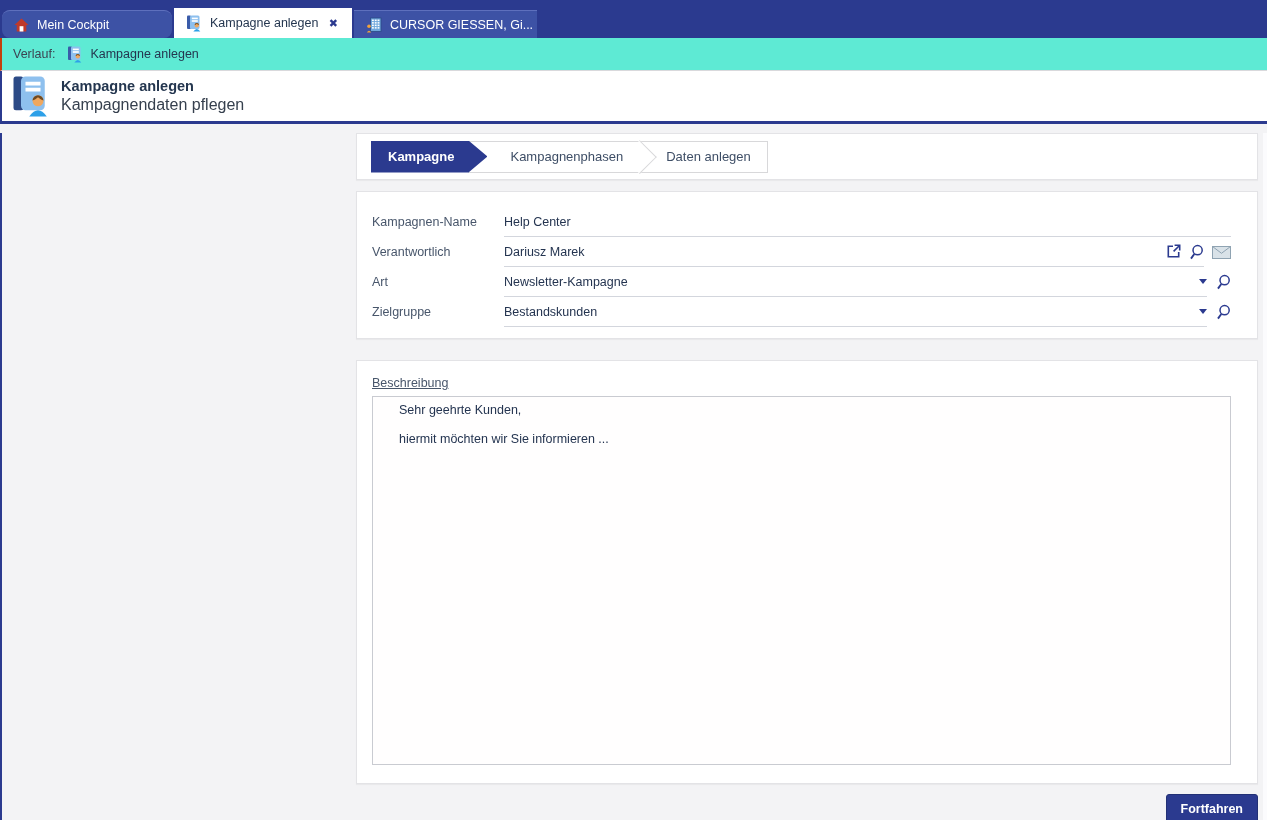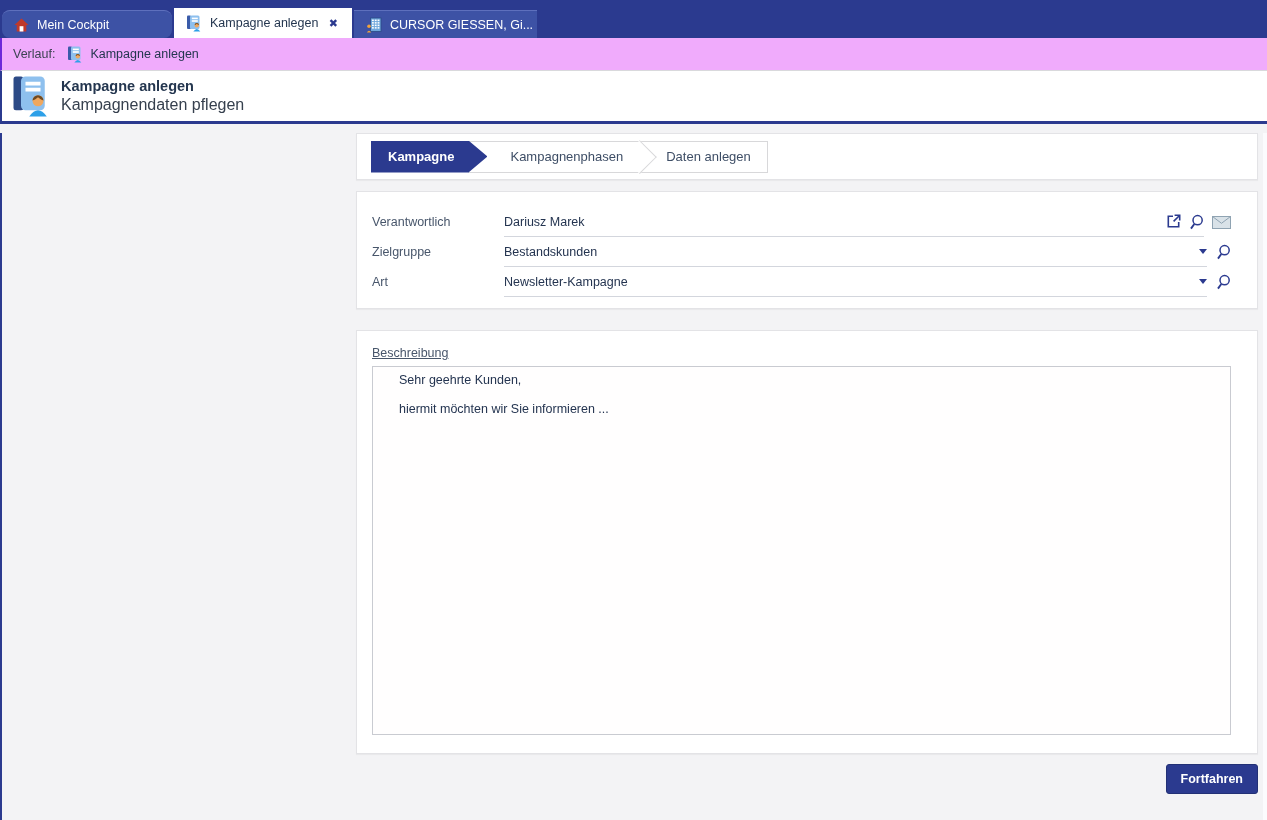--- a/index.html
+++ b/index.html
@@ -48,23 +48,23 @@
     padding: 2px;
   }
   .tab.active .close-x { color: #2b3a8f; }
   .tab-mein { width: 170px; border-radius: 8px; }
   .tab-kampagne { width: 178px; }
   .tab-cursor { width: 183px; }
 
   
   .history-bar {
     height: 33px;
-    background: #f0abfc;
+    background: #5eead4;
     border-bottom: 1px solid #d9d9dc;
-    border-left: 2px solid #6d28d9;
+    border-left: 2px solid #c2410c;
     display: flex;
     align-items: center;
     padding-left: 11px;
     color: #3c4352;
   }
   .history-item {
     display: flex;
     align-items: center;
     gap: 7px;
     margin-left: 12px;
@@ -374,20 +374,26 @@
       </div>
       <div class="step-chevron"></div>
       <div class="step step-last">
         <span>Daten anlegen</span>
       </div>
     </div>
   </div>
 
   <div class="panel form-panel">
 
+    <div class="form-row">
+      <span class="form-label">Kampagnen-Name</span>
+      <div class="field">
+        <input type="text" value="Help Center" style="">
+      </div>
+    </div>
 
     <div class="form-row">
       <span class="form-label">Verantwortlich</span>
       <div class="field">
         <input type="text" value="Dariusz Marek" style="">
         <span class="inline-icons">
           <span class="icon-btn">
             <svg width="15" height="15" viewBox="0 0 15 15" fill="none" stroke="#2b3a8f" stroke-width="1.6">
               <path d="M7 2.3 H2.3 V12.7 H12.7 V8"></path>
               <path d="M8.6 1.3 H13.7 V6.4"></path>
@@ -404,39 +410,39 @@
       </div>
       <span class="outside-icon icon-btn">
         <svg width="19" height="13" viewBox="0 0 19 13">
           <rect x="0.5" y="0.5" width="18" height="12" fill="#d9e2e8" stroke="#8fa3b2"></rect>
           <path d="M0.5 0.5 L9.5 7.3 L18.5 0.5" fill="none" stroke="#8fa3b2"></path>
         </svg>
       </span>
     </div>
 
     <div class="form-row">
-      <span class="form-label">Zielgruppe</span>
+      <span class="form-label">Art</span>
       <div class="field">
-        <input type="text" value="Bestandskunden" style="">
+        <input type="text" value="Newsletter-Kampagne" style="">
         <span class="inline-icons">
           <span class="icon-btn caret-down"></span>
         </span>
       </div>
       <span class="outside-icon icon-btn">
         <svg width="16" height="16" viewBox="0 0 16 16" fill="none" stroke="#2b3a8f">
           <circle cx="9.6" cy="6.2" r="4.6" stroke-width="1.5"></circle>
           <path d="M6.3 10 L3 14.6" stroke-width="1.9"></path>
         </svg>
       </span>
     </div>
 
     <div class="form-row">
-      <span class="form-label">Art</span>
+      <span class="form-label">Zielgruppe</span>
       <div class="field">
-        <input type="text" value="Newsletter-Kampagne" style="">
+        <input type="text" value="Bestandskunden" style="">
         <span class="inline-icons">
           <span class="icon-btn caret-down"></span>
         </span>
       </div>
       <span class="outside-icon icon-btn">
         <svg width="16" height="16" viewBox="0 0 16 16" fill="none" stroke="#2b3a8f">
           <circle cx="9.6" cy="6.2" r="4.6" stroke-width="1.5"></circle>
           <path d="M6.3 10 L3 14.6" stroke-width="1.9"></path>
         </svg>
       </span>

